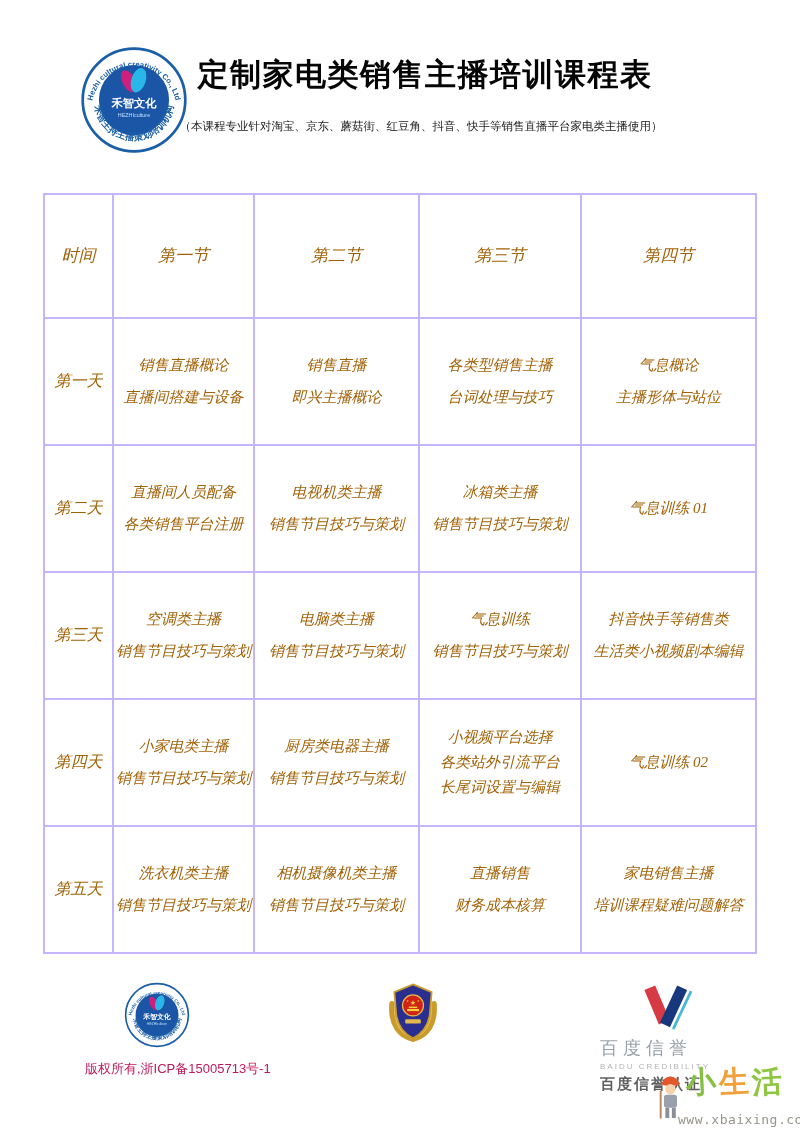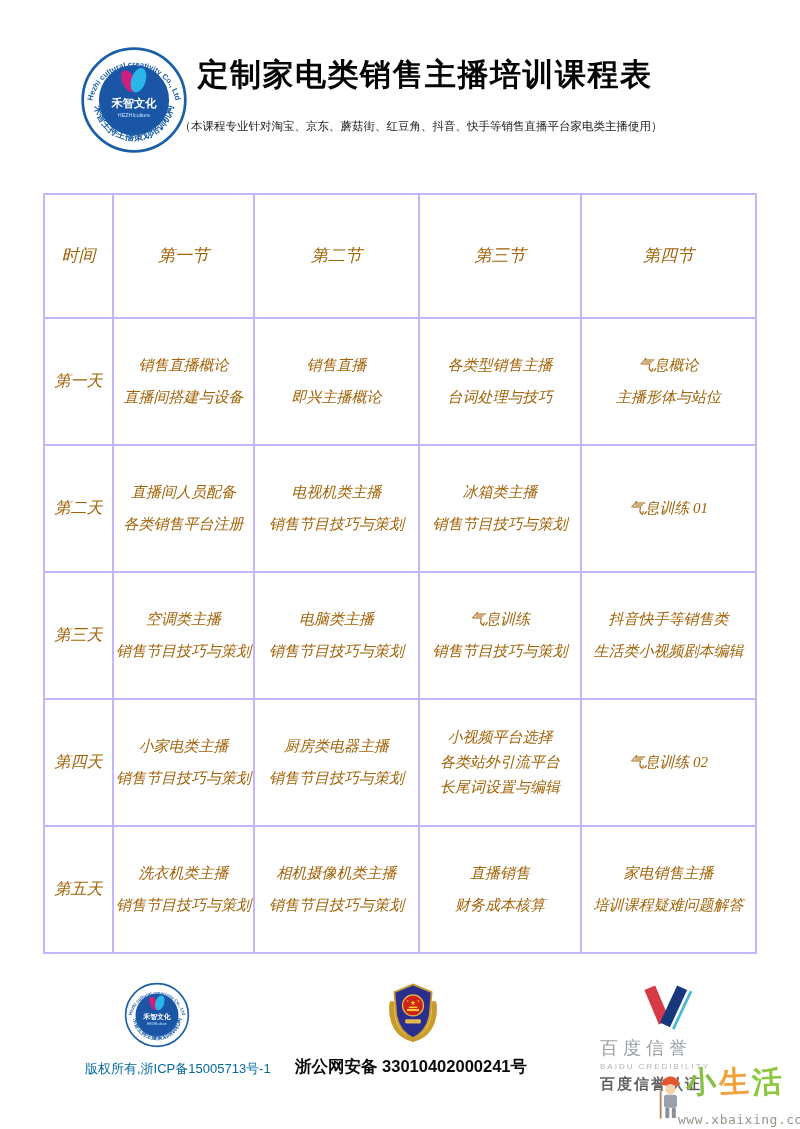--- a/index.html
+++ b/index.html
@@ -40,21 +40,21 @@
   .course-table tr.hdr{height:124px;}
   .course-table tr.data{height:127px;}
   .course-table td.hdr-cell{font-size:17px;}
   .course-table td.day-cell{font-size:16px;}
   .cell-line{margin:14px 0;line-height:1.15;}
   td.lines-3 .cell-line{margin:8px 0;}
   td.lines-1 .cell-line{margin:0;}
   
   .copyright{
     position:absolute;left:85px;top:1060px;
-    font-size:13px;color:#0369a1;
+    font-size:13px;color:#be185d;
     font-family:"Liberation Sans","DejaVu Sans",sans-serif;
   }
   .police-badge{position:absolute;left:383px;top:980px;width:60px;height:66px;}
   .police-no{
     position:absolute;left:0;right:0;top:1056px;
     padding-left:22px;text-align:center;
     font-size:16.5px;font-weight:bold;color:#0a0a0a;
     font-family:"Liberation Sans","DejaVu Sans",sans-serif;
   }
   .baidu-block{position:absolute;left:600px;top:982px;width:134px;}
@@ -269,21 +269,20 @@
       <path d="M50,6 L81,19 L78,56 C75,78 63,89 50,96 C37,89 25,78 22,56 L19,19 Z" fill="#2a2f8f" stroke="#c99b2d" stroke-width="3"></path>
       <circle cx="50" cy="41" r="17.5" fill="#cf2318" stroke="#e3b94f" stroke-width="2"></circle>
       <text x="50" y="40" text-anchor="middle" font-size="11" fill="#f7d038">★</text>
       <text x="41" y="36" text-anchor="middle" font-size="5" fill="#f7d038">★</text>
       <text x="59" y="36" text-anchor="middle" font-size="5" fill="#f7d038">★</text>
       <rect x="43" y="43" width="14" height="2.5" fill="#f7d038"></rect>
       <rect x="40" y="47" width="20" height="3.5" fill="#f7d038"></rect>
       <rect x="37" y="64" width="26" height="7" rx="2" fill="#e3b94f"></rect>
     </svg>
   </div>
-  <div class="police-no">浙公网安备 33010402000241号</div>
 
   <div class="baidu-block">
     <svg class="baidu-v" viewBox="0 0 90 72" aria-hidden="true">
       <line x1="20" y1="8" x2="41" y2="58" stroke="#d63a45" stroke-width="17"></line>
       <line x1="67" y1="8" x2="42" y2="62" stroke="#17387c" stroke-width="16"></line>
       <line x1="80" y1="13" x2="54" y2="68" stroke="#49b8d6" stroke-width="4"></line>
     </svg>
     <div class="baidu-cn">百度信誉</div>
     <div class="baidu-en">BAIDU CREDIBILITY</div>
     <div class="baidu-cert">百度信誉认证</div>

